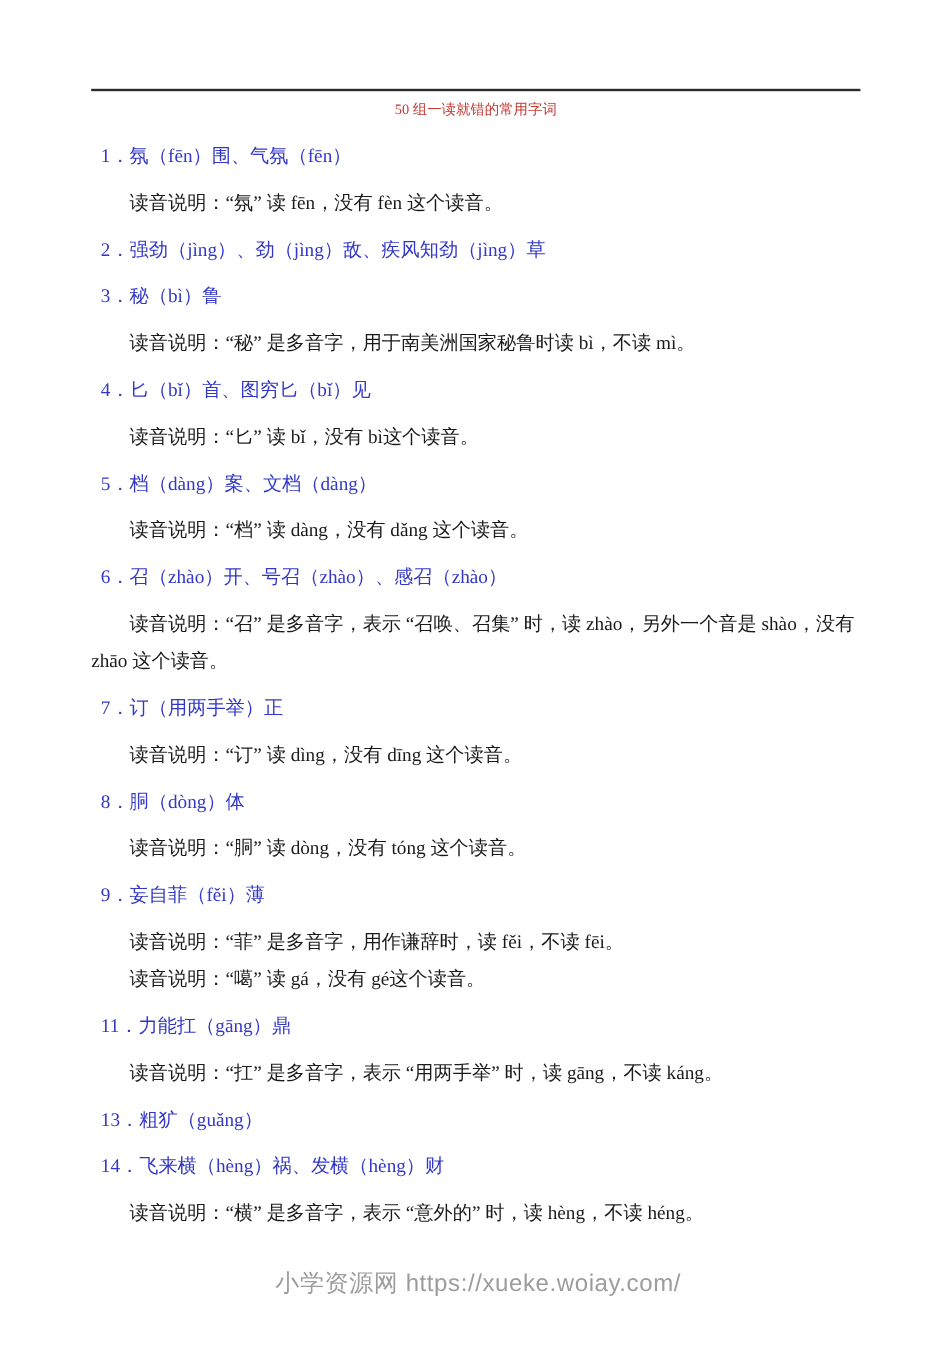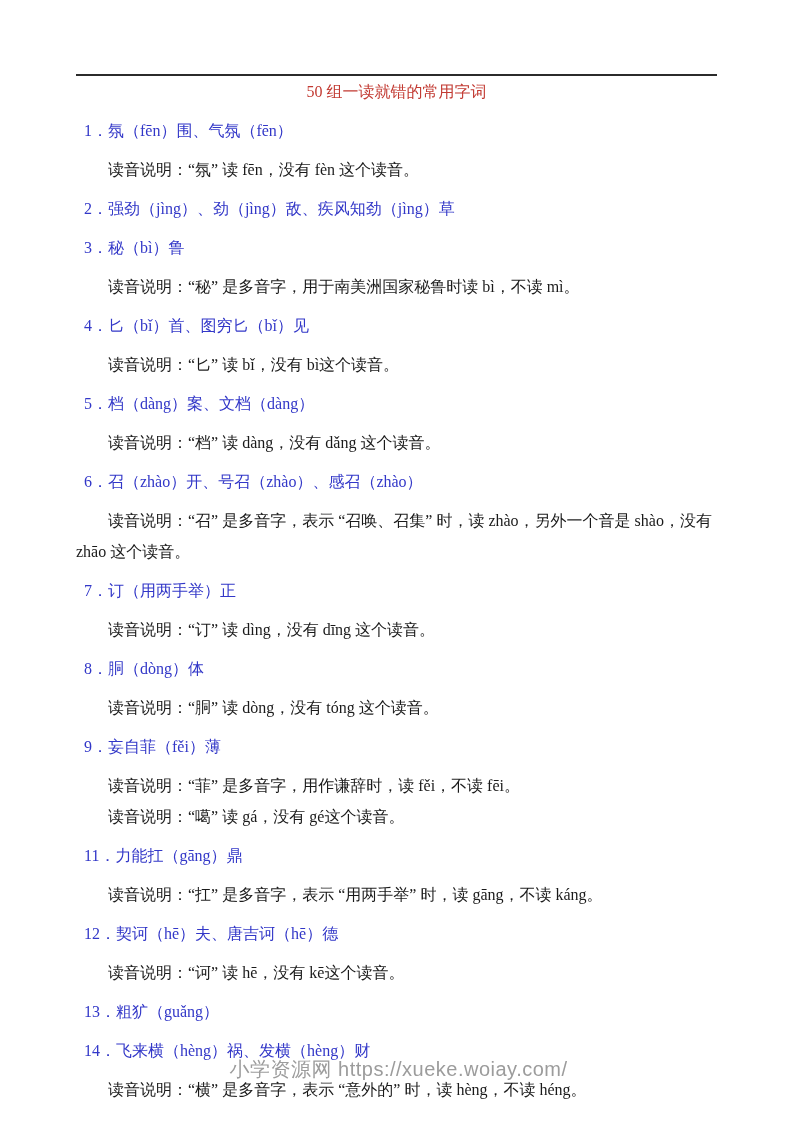--- a/index.html
+++ b/index.html
@@ -25,21 +25,21 @@
     border: none;
     border-top: 2px solid #2b2b2b;
     margin: 74px 0 0 0;
   }
   .content {
     font-size: 16px;
     line-height: 31px;
   }
   .title {
     margin: 0;
-    font-size: 16px;
+    font-size: 12px;
     font-weight: normal;
     text-align: center;
     color: #c23a32;
     line-height: 31px;
   }
   .heading {
     margin: 8px;
     color: #3237c8;
   }
   .heading .num {
@@ -116,24 +116,20 @@
 
     <div class="item">
       <p class="expl">读音说明：“噶” 读 gá，没有 gé这个读音。</p>
     </div>
 
     <div class="item">
       <p class="heading"><span class="num">11．</span><span>力能扛（gāng）鼎</span></p>
       <p class="expl">读音说明：“扛” 是多音字，表示 “用两手举” 时，读 gāng，不读 káng。</p>
     </div>
 
-    <div class="item">
-      <p class="heading"><span class="num">12．</span><span>契诃（hē）夫、唐吉诃（hē）德</span></p>
-      <p class="expl">读音说明：“诃” 读 hē，没有 kē这个读音。</p>
-    </div>
 
     <div class="item">
       <p class="heading"><span class="num">13．</span><span>粗犷（guǎng）</span></p>
     </div>
 
     <div class="item">
       <p class="heading"><span class="num">14．</span><span>飞来横（hèng）祸、发横（hèng）财</span></p>
       <p class="expl">读音说明：“横” 是多音字，表示 “意外的” 时，读 hèng，不读 héng。</p>
     </div>
   </div>

